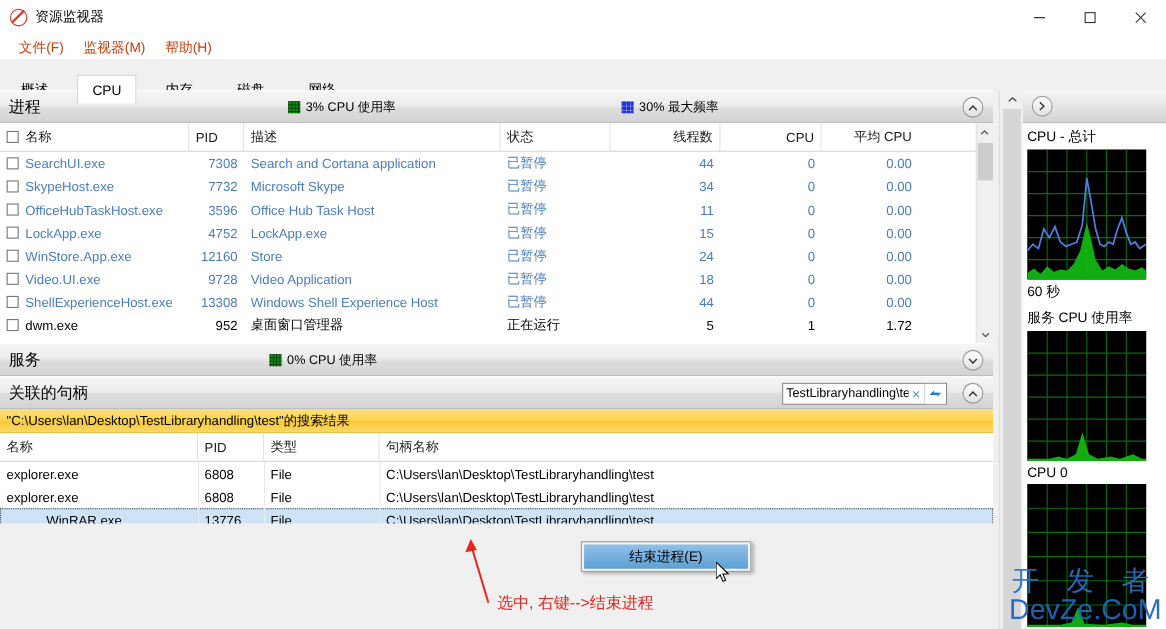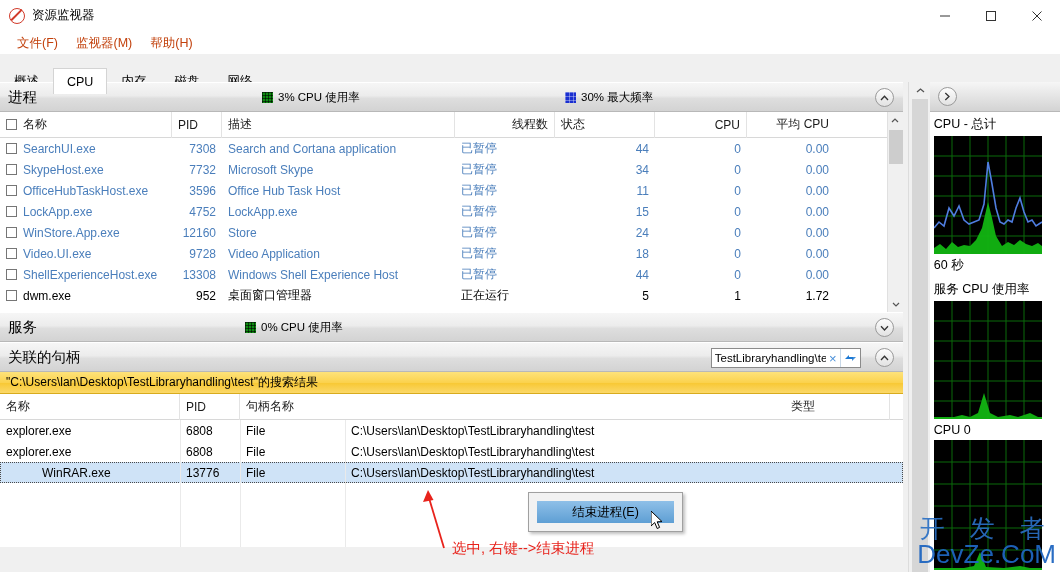--- a/index.html
+++ b/index.html
@@ -26,30 +26,30 @@
   .app-title { font-size:12.5px; color:#000; }
   .wincontrols { position:absolute; right:0; top:0; height:32px; display:flex; }
   .wc { width:46px; height:32px; display:flex; align-items:center; justify-content:center; }
   .wc svg { display:block; }
   
   .menubar { height:22px; display:flex; align-items:center; padding-left:8px; background:#ffffff; }
   .menu-item { padding:2px 9px; font-size:12.5px; color:#c2410c; }
   
   .tabstrip {
     height:40px; background:#f0f0f0; display:flex; align-items:flex-end;
-    border-bottom:1px solid #d4d4d4; position:relative;
+    padding-left:5px; border-bottom:1px solid #d4d4d4; position:relative;gap:12px;
   }
   .tab {
     height:25px; padding:0 13px; display:flex; align-items:center; font-size:12.5px;
     background:#f0f0f0; border:1px solid transparent; border-bottom:none; color:#000;
   }
   .tab.active { background:#ffffff; border-color:#d4d4d4; height:26px; position:relative; z-index:2; margin-bottom:-1px; }
   
   .content { position:absolute; left:0; top:82px; width:1060px; height:490px; display:flex; background:#f0f0f0; }
-  .leftcol { width:908px; height:465px; position:relative; background:#f0f0f0; overflow:hidden; }
+  .leftcol { width:908px; height:394px; position:relative; background:#f0f0f0; overflow:hidden; }
   
   .sec-head {
     height:30px; background:linear-gradient(to bottom,#f6f6f6 0%,#ececec 45%,#dedede 55%,#d3d3d3 100%);
     border-top:1px solid #ffffff; border-bottom:1px solid #b8b8b8;
     display:flex; align-items:center; position:relative;
   }
   .sec-title { font-size:14.5px; margin-left:8px; color:#000; }
   .sec-meter { position:absolute; display:flex; align-items:center; font-size:11.5px; }
   .swatch { width:11px; height:11px; margin-right:5px; display:inline-block; }
   .sw-green { background:#0e8c12;
@@ -111,21 +111,21 @@
   .graph { margin:0 0 0 8px; width:108px; background:#000; position:relative; }
   .graph svg { display:block; }
   .graph-sub { font-size:12.5px; padding:3px 0 3px 8px; background:#fff; color:#000; }
   .rc-white { background:#fff; }
   
   .outer-sb { position:absolute; left:908px; top:82px; width:22px; height:490px; background:#f0f0f0; border-left:1px solid #dcdcdc; }
   .outer-sb .track { position:absolute; top:17px; left:3px; width:16px; bottom:0; background:#d6d6d6; }
   
   .ctxmenu {
     position:absolute; left:528px; top:492px; width:155px; background:#f2f2f2;
-    border:1px solid #a0a0a0; padding:8px; box-shadow:2px 2px 3px rgba(0,0,0,.25); z-index:40;
+    border:1px solid #a0a0a0; padding:2px; box-shadow:2px 2px 3px rgba(0,0,0,.25); z-index:40;
   }
   .ctxitem {
     height:22px; display:flex; align-items:center; justify-content:center;
     background:#6fa8dc; color:#000; font-size:12.5px;
     background:linear-gradient(to bottom,#8fc0e8,#5e9fd4);
   }
   .cursor { position:absolute; left:651px; top:511px; z-index:45; }
   
   .anno-text {
     position:absolute; left:452px; top:539px; color:#e8231c; font-size:14.5px; z-index:46;
@@ -197,22 +197,22 @@
           </svg>
       </div>
     </div>
 
     <div style="position:relative;height:200px;background:#fff;">
       <div class="tbl-head">
         <div class="cb"></div>
         <div class="th" style="width:155px;margin-left:-6px;">名称</div>
         <div class="th" style="width:50px;">PID</div>
         <div class="th" style="width:233px;">描述</div>
+        <div class="th" style="width:100px;">状态</div>
         <div class="th num" style="width:100px;">线程数</div>
-        <div class="th" style="width:100px;">状态</div>
         <div class="th num" style="width:92px;">CPU</div>
         <div class="th num" style="width:88px;border-right:none;">平均 CPU</div>
       </div>
       <div class="proc-body">
 
         <div class="row">
           <div class="cb"></div>
           <div class="td suspended" style="width:155px;margin-left:-6px;">SearchUI.exe</div>
           <div class="td suspended num" style="width:50px;">7308</div>
           <div class="td suspended" style="width:233px;">Search and Cortana application</div>
@@ -348,22 +348,22 @@
     </div>
 
     <div class="resultbar">
       <span>"C:\Users\lan\Desktop\TestLibraryhandling\test"的搜索结果</span>
     </div>
 
     <div style="position:relative;background:#fff;height:181px;">
       <div class="tbl-head">
         <div class="th" style="width:180px;">名称</div>
         <div class="th" style="width:60px;">PID</div>
+        <div class="th" style="width:105px;">类型</div>
         <div class="th" style="width:545px;border-right:none;">句柄名称</div>
-        <div class="th" style="width:105px;">类型</div>
       </div>
       <div>
         <div class="row">
           <div class="td" style="width:180px;">explorer.exe</div>
           <div class="td" style="width:60px;">6808</div>
           <div class="td" style="width:105px;">File</div>
           <div class="td" style="width:545px;">C:\Users\lan\Desktop\TestLibraryhandling\test</div>
         </div>
         <div class="row">
           <div class="td" style="width:180px;">explorer.exe</div>

